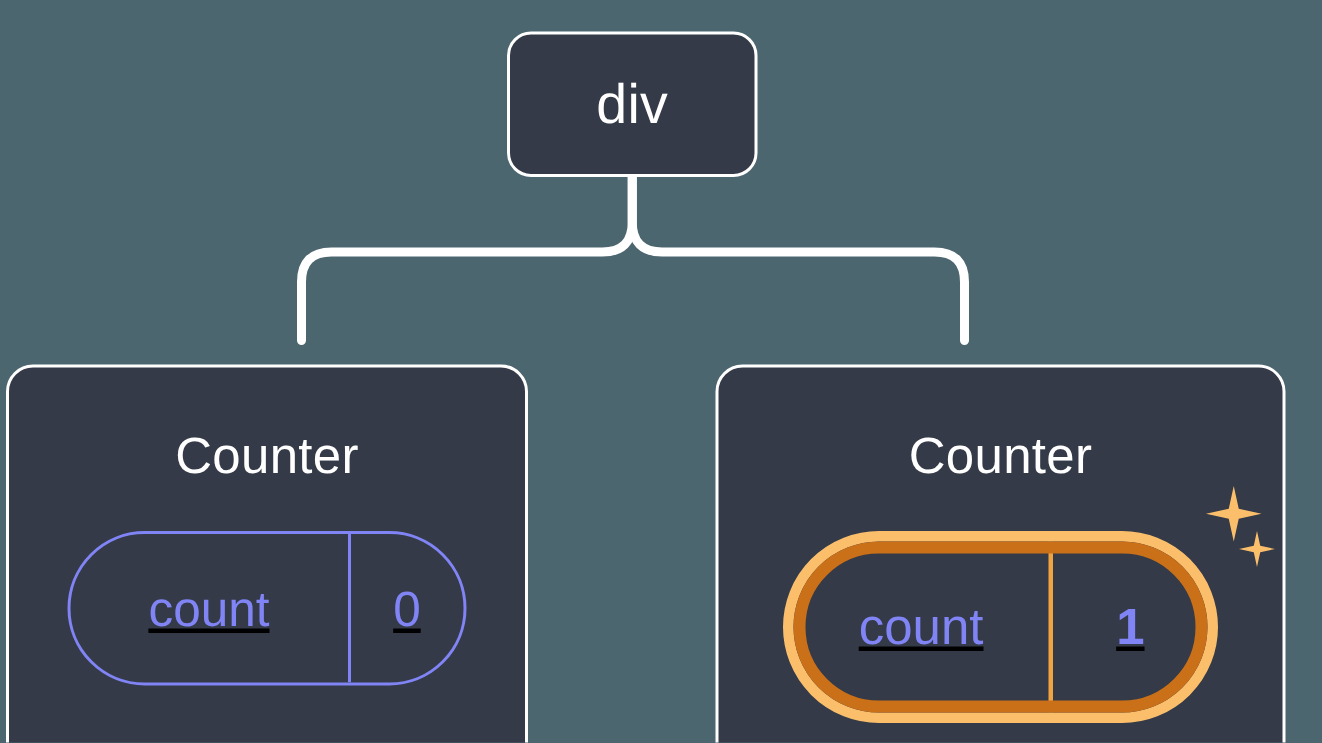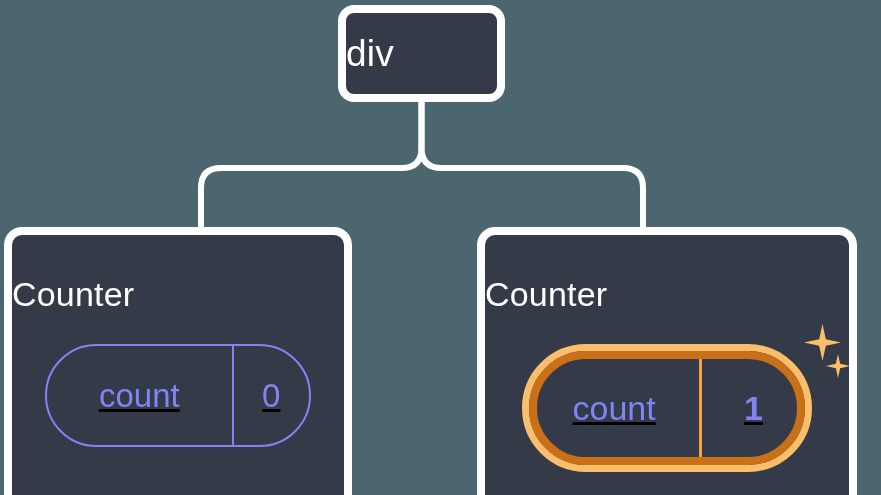--- a/index.html
+++ b/index.html
@@ -33,24 +33,26 @@
     width: 881px;
     height: 495px;
     pointer-events: none;
   }
 
   
   .node {
     position: absolute;
     box-sizing: border-box;
     background: #343a47;
-    border: 8px solid #ffffff;
+    border: 2px solid #ffffff;
     border-radius: 16px;
     display: flex;
     flex-direction: column;
+    align-items: center;
+    margin-top: 16px;
   }
 
   .node-root {
     left: 338px;
     top: 5px;
     width: 167px;
     height: 97px;
     justify-content: center;
   }
 

